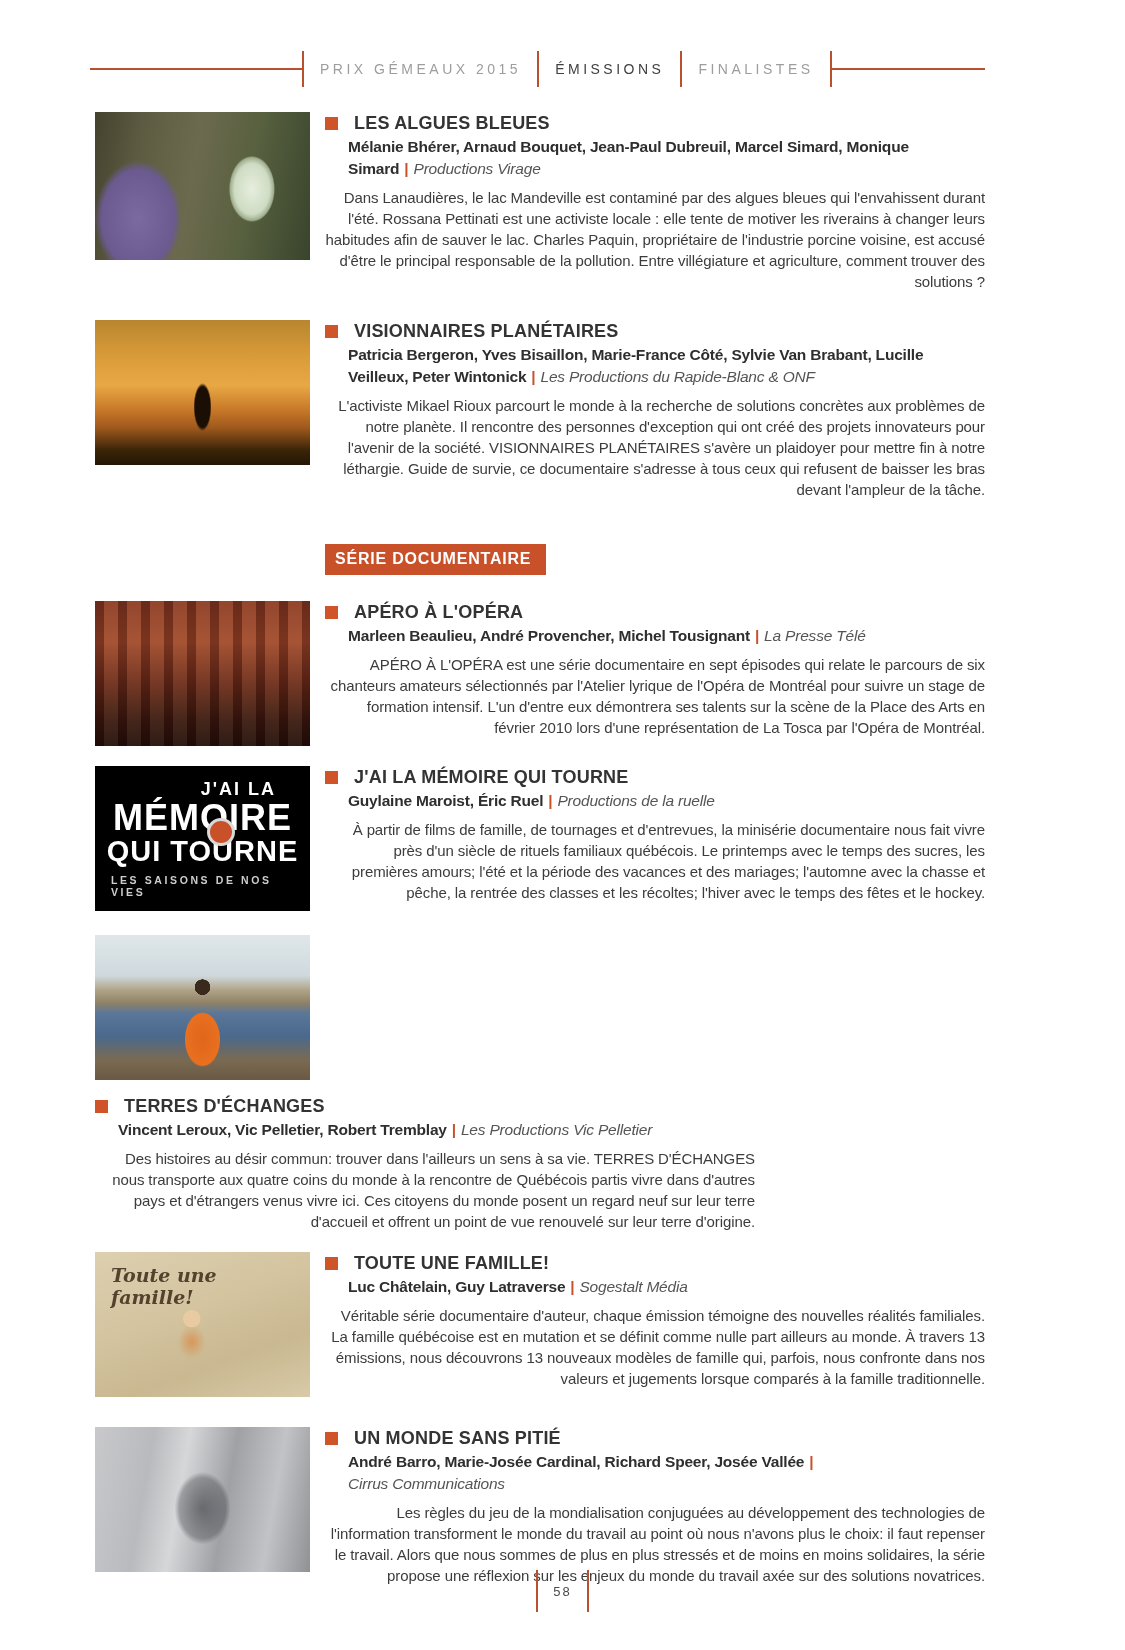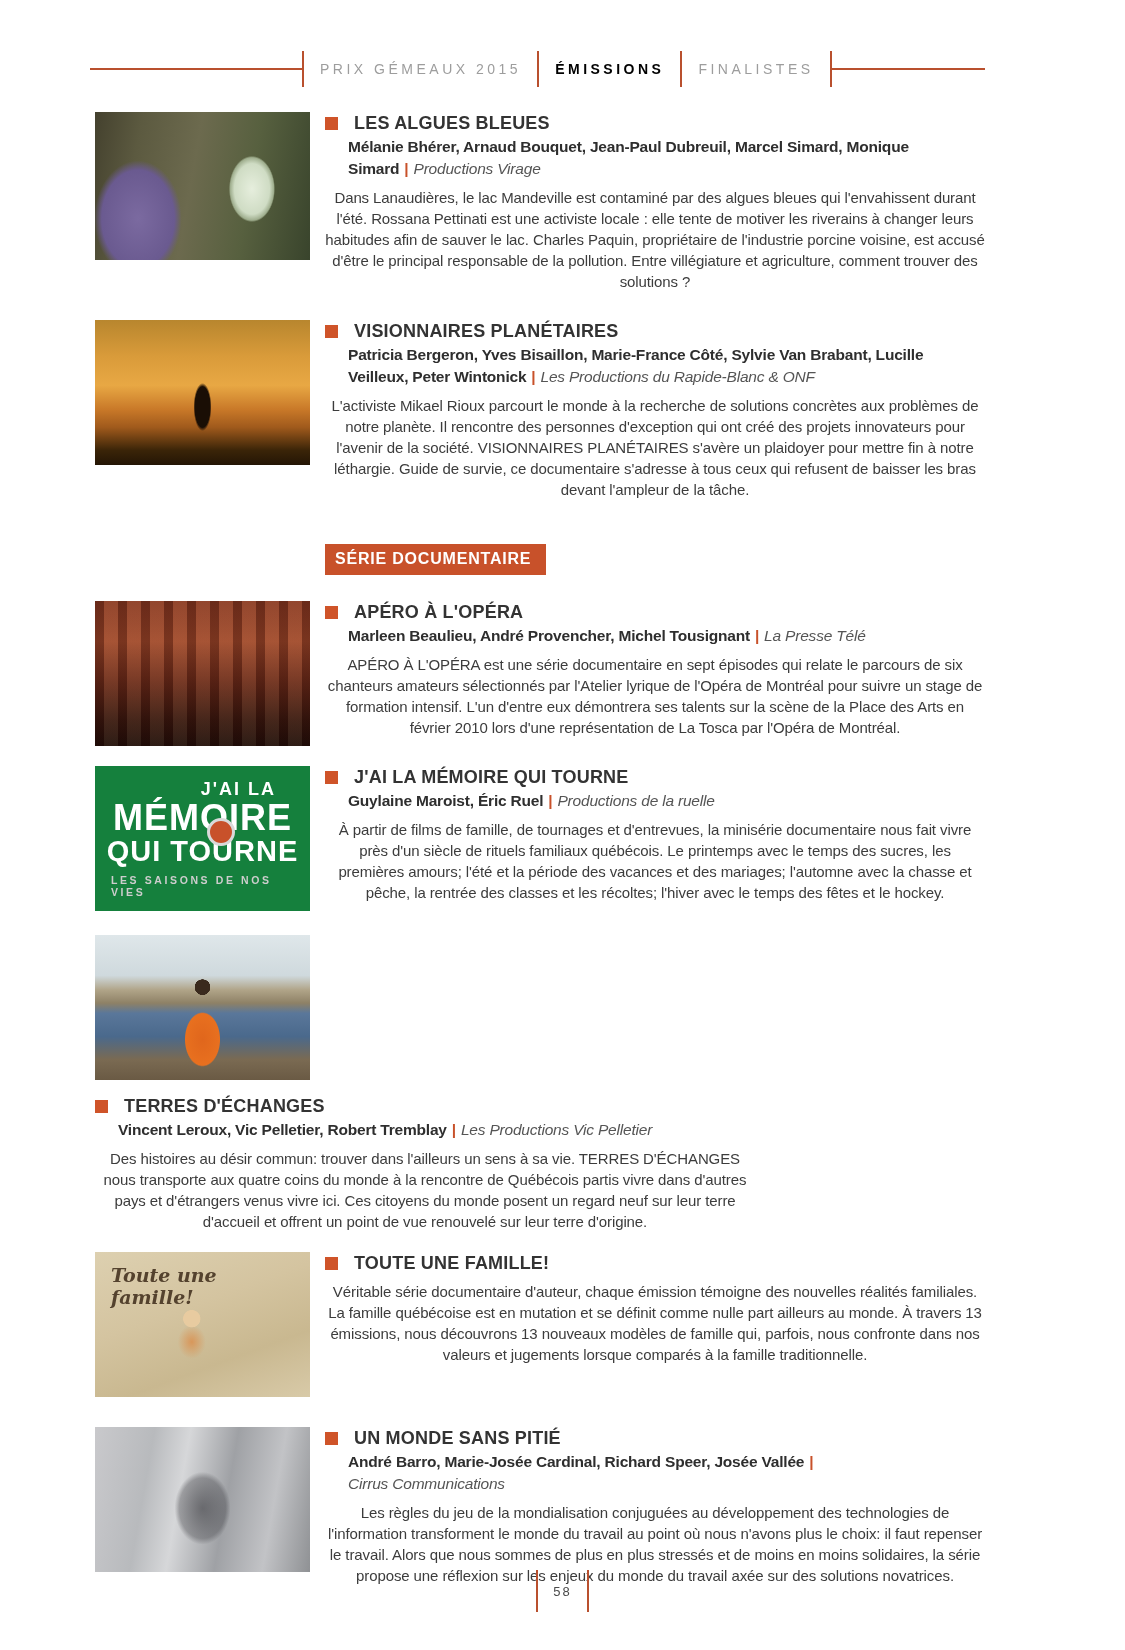--- a/index.html
+++ b/index.html
@@ -13,21 +13,21 @@
   .header {
     position:absolute; top:50px; left:90px; width:895px; height:38px;
     display:flex; align-items:center;
   }
   .hline { height:2px; background:#b9502e; }
   .hline-left { width:212px; }
   .hline-right { flex:1; }
   .vbar { width:2px; height:36px; background:#b9502e; flex:none; }
   .h-label { font-size:14px; letter-spacing:3.5px; white-space:nowrap; padding:0 16px; }
   .h-gray { color:#9d9d9d; font-weight:400; }
-  .h-dark { color:#000000; font-weight:700; }
+  .h-dark { color:#404040; font-weight:400; }
 
   
   .main { position:absolute; top:112px; left:95px; width:890px; }
 
   .entry { display:flex; gap:15px; }
   .thumb { flex:none; width:215px; height:145px; position:relative; overflow:hidden; }
   .thumb-tall { height:148px; }
   .entry-content { width:660px; }
 
   .title-row { display:flex; align-items:center; gap:16px; }
@@ -38,21 +38,21 @@
   }
   .credits {
     margin:2px 0 0 23px; font-size:15.5px; font-weight:700; color:#2e2e2e;
     line-height:22px; letter-spacing:-0.2px;
   }
   .pipe { color:#c8512a; font-weight:700; padding:0 5px; }
   .producer { font-style:italic; font-weight:400; color:#555555; }
   .producer-line { margin-left:0; font-weight:400; }
   .desc {
     margin:7px 0 0 0; font-size:15px; line-height:21px; color:#3c3c3c;
-    letter-spacing:-0.1px; text-align:center;
+    letter-spacing:-0.1px; text-align:right;
   }
 
   
   .banner-row { margin:44px 0 26px 230px; }
   .banner {
     display:inline-block; background:#c8512a; color:#ffffff;
     font-size:16px; font-weight:700; letter-spacing:0.8px;
     padding:6px 15px 7px 10px;
   }
 
@@ -67,21 +67,21 @@
     background:
       radial-gradient(ellipse 9px 24px at 50% 60%, #1a0e05 0%, #1a0e05 85%, rgba(0,0,0,0) 100%),
       linear-gradient(180deg, #b8862e 0%, #d99b3a 25%, #e8a844 45%, #c87828 62%, #a05a1c 74%, #3a2408 90%, #241505 100%);
   }
   .thumb-apero {
     background:
       repeating-linear-gradient(90deg, rgba(30,5,5,0.30) 0 9px, rgba(255,230,200,0.07) 9px 23px),
       linear-gradient(180deg, #8a3a22 0%, #a0492a 28%, #6e2d1a 55%, #38180e 82%, #1e0d08 100%);
   }
   .thumb-memoire {
-    background:#15803d; display:flex; flex-direction:column;
+    background:#000000; display:flex; flex-direction:column;
     align-items:center; justify-content:center; color:#ffffff;
   }
   .mem-line1 { font-size:18px; font-weight:700; letter-spacing:2px; align-self:flex-end; margin-right:34px; }
   .mem-line2 { font-size:36px; font-weight:700; letter-spacing:1px; line-height:1; }
   .mem-line3 { font-size:29px; font-weight:700; letter-spacing:1px; line-height:1.05; }
   .mem-tag { font-size:10.5px; font-weight:700; letter-spacing:2.6px; color:#cdcdcd; margin-top:7px;margin-left:16px; }
   .reel {
     position:absolute; top:52px; left:112px; width:22px; height:22px; border-radius:50%;
     border:3px solid #d9d9d9; background:#c8512a;
   }
@@ -217,20 +217,23 @@
 
     <section class="entry" style="margin-bottom:30px;">
       <div class="thumb thumb-famille">
         <span class="famille-caption">Toute une famille!</span>
       </div>
       <div class="entry-content">
         <div class="title-row">
           <span class="bullet"></span>
           <h2 class="title">TOUTE UNE FAMILLE!</h2>
         </div>
+        <p class="credits">
+          <span>Luc Châtelain, Guy Latraverse</span><span class="pipe">|</span><span class="producer">Sogestalt Média</span>
+        </p>
         <p class="desc">Véritable série documentaire d'auteur, chaque émission témoigne des nouvelles réalités familiales. La famille québécoise est en mutation et se définit comme nulle part ailleurs au monde. À travers 13 émissions, nous découvrons 13 nouveaux modèles de famille qui, parfois, nous confronte dans nos valeurs et jugements lorsque comparés à la famille traditionnelle.</p>
       </div>
     </section>
 
     <section class="entry">
       <div class="thumb thumb-monde"></div>
       <div class="entry-content">
         <div class="title-row">
           <span class="bullet"></span>
           <h2 class="title">UN MONDE SANS PITIÉ</h2>

